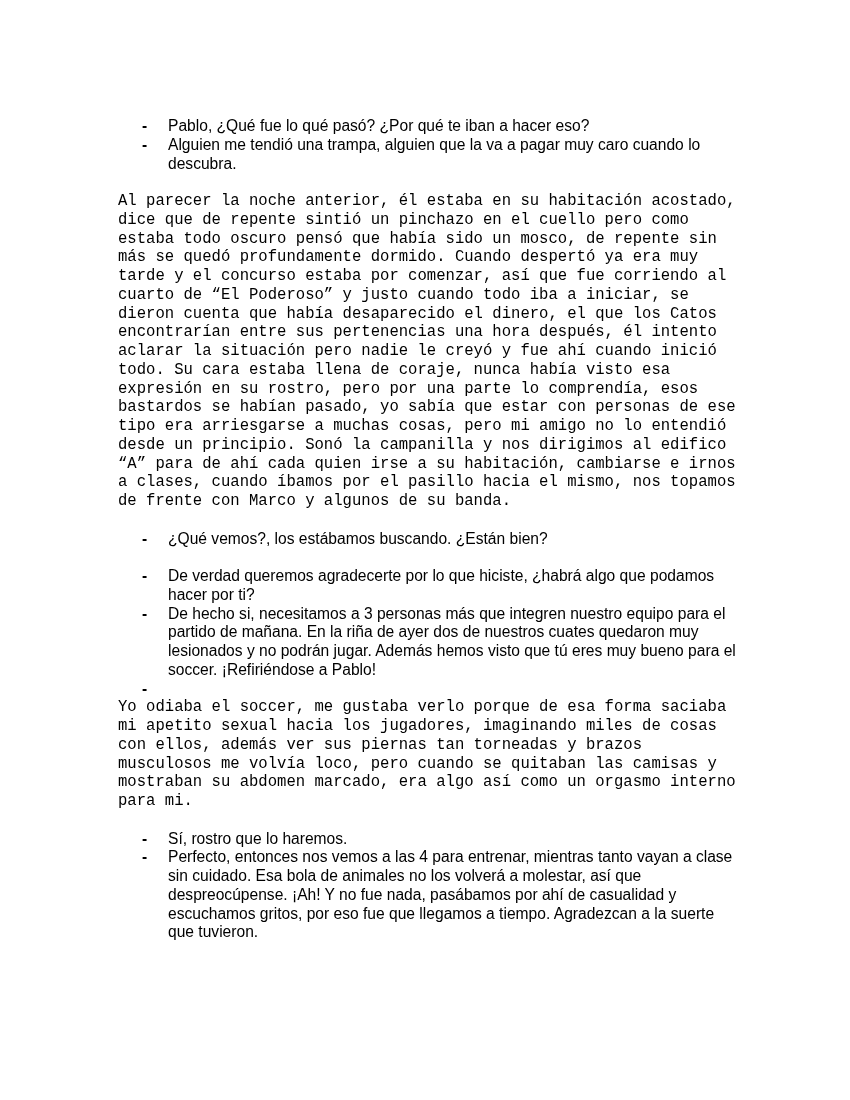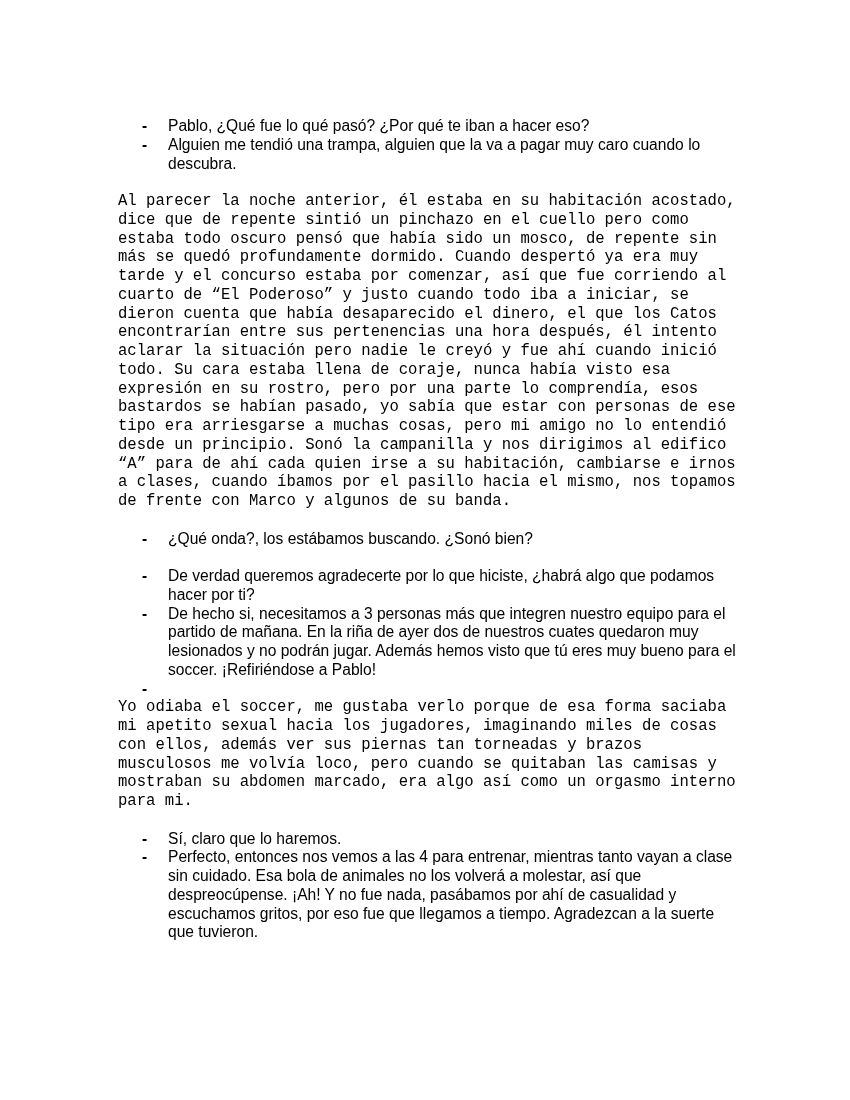--- a/index.html
+++ b/index.html
@@ -61,21 +61,21 @@
         <span class="marker">-</span>
         <span class="d-text">Alguien me tendió una trampa, alguien que la va a pagar muy caro cuando lo descubra.</span>
       </li>
     </ul>
 
     <p class="para">Al parecer la noche anterior, él estaba en su habitación acostado, dice que de repente sintió un pinchazo en el cuello pero como estaba todo oscuro pensó que había sido un mosco, de repente sin más se quedó profundamente dormido. Cuando despertó ya era muy tarde y el concurso estaba por comenzar, así que fue corriendo al cuarto de “El Poderoso” y justo cuando todo iba a iniciar, se dieron cuenta que había desaparecido el dinero, el que los Catos encontrarían entre sus pertenencias una hora después, él intento aclarar la situación pero nadie le creyó y fue ahí cuando inició todo. Su cara estaba llena de coraje, nunca había visto esa expresión en su rostro, pero por una parte lo comprendía, esos bastardos se habían pasado, yo sabía que estar con personas de ese tipo era arriesgarse a muchas cosas, pero mi amigo no lo entendió desde un principio. Sonó la campanilla y nos dirigimos al edifico “A” para de ahí cada quien irse a su habitación, cambiarse e irnos a clases, cuando íbamos por el pasillo hacia el mismo, nos topamos de frente con Marco y algunos de su banda.</p>
 
     <ul class="dialogue">
       <li class="d-item">
         <span class="marker">-</span>
-        <span class="d-text">¿Qué onda?, los estábamos buscando. ¿Sonó bien?</span>
+        <span class="d-text">¿Qué vemos?, los estábamos buscando. ¿Están bien?</span>
       </li>
     </ul>
 
 
     <ul class="dialogue">
       <li class="d-item">
         <span class="marker">-</span>
         <span class="d-text">De verdad queremos agradecerte por lo que hiciste, ¿habrá algo que podamos hacer por ti?</span>
       </li>
       <li class="d-item">
@@ -85,21 +85,21 @@
       <li class="d-item">
         <span class="marker">-</span>
       </li>
     </ul>
 
     <p class="para">Yo odiaba el soccer, me gustaba verlo porque de esa forma saciaba mi apetito sexual hacia los jugadores, imaginando miles de cosas con ellos, además ver sus piernas tan torneadas y brazos musculosos me volvía loco, pero cuando se quitaban las camisas y mostraban su abdomen marcado, era algo así como un orgasmo interno para mi.</p>
 
     <ul class="dialogue">
       <li class="d-item">
         <span class="marker">-</span>
-        <span class="d-text">Sí, claro que lo haremos.</span>
+        <span class="d-text">Sí, rostro que lo haremos.</span>
       </li>
       <li class="d-item">
         <span class="marker">-</span>
         <span class="d-text">Perfecto, entonces nos vemos a las 4 para entrenar, mientras tanto vayan a clase sin cuidado. Esa bola de animales no los volverá a molestar, así que despreocúpense. ¡Ah! Y no fue nada, pasábamos por ahí de casualidad y escuchamos gritos, por eso fue que llegamos a tiempo. Agradezcan a la suerte que tuvieron.</span>
       </li>
     </ul>
 
   </div>
 </div>
 

